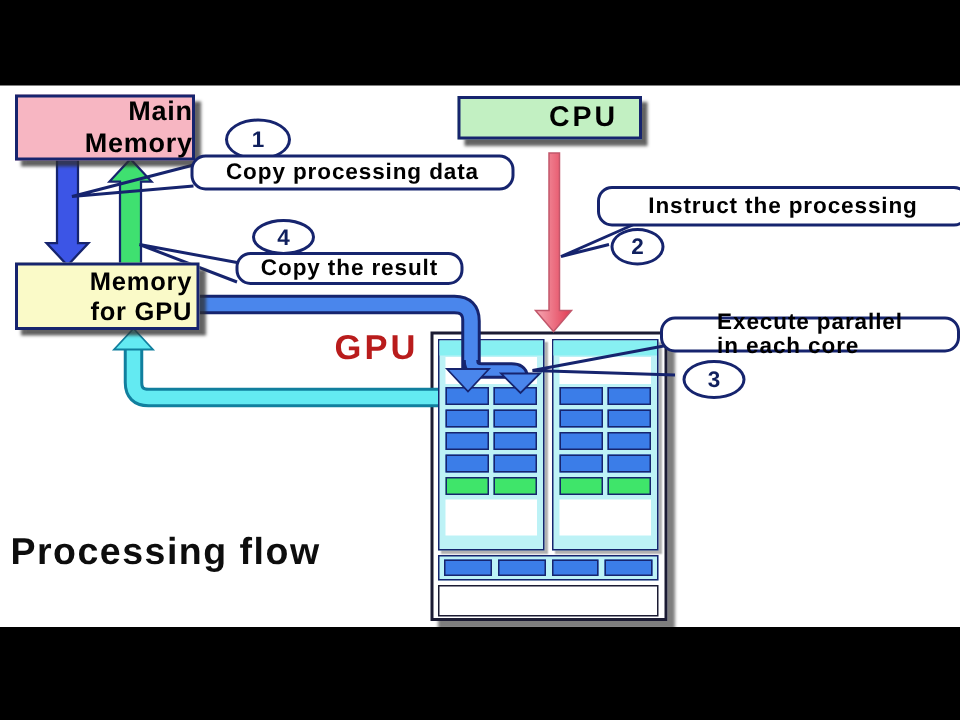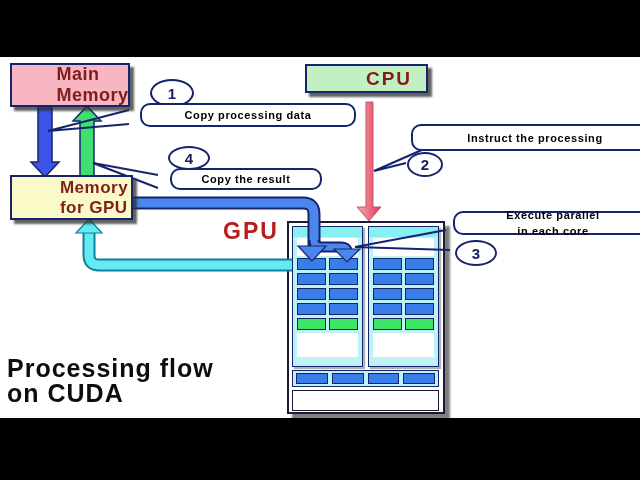--- a/index.html
+++ b/index.html
@@ -9,33 +9,33 @@
   }
   .abs{position:absolute;box-sizing:border-box;}
   
   #bar-top{left:0;top:0;width:640px;height:57px;background:#000;z-index:10;}
   #bar-bottom{left:0;top:418px;width:640px;height:62px;background:#000;z-index:10;}
 
   
   .node{
     border:2px solid var(--outline-navy,#16246e);
     box-shadow:4px 4px 2px rgba(45,45,45,.75);
-    display:flex;align-items:center;justify-content:center;text-align:left;
-    font-weight:bold;color:#7f1d1d;white-space:pre-line;z-index:3;letter-spacing:.5px;padding-left:45px;
+    display:flex;align-items:center;justify-content:center;text-align:right;
+    font-weight:bold;color:#000000;white-space:pre-line;z-index:3;letter-spacing:.5px;padding-left:45px;
   }
   #main-memory-box{left:10px;top:63px;width:120px;height:44px;background:var(--main-memory,#f7b6c2);font-size:18px;line-height:21px;}
   #cpu-box{left:305px;top:64px;width:123px;height:29px;background:var(--cpu,#c2f0c2);font-size:19px;letter-spacing:2px;}
   #gpu-memory-box{left:10px;top:175px;width:123px;height:45px;background:var(--gpu-memory,#fafac8);font-size:17px;line-height:20px;}
 
   
   .bubble{
     background:#fff;border:2px solid var(--outline-navy,#16246e);border-radius:10px;
-    display:flex;align-items:center;justify-content:center;text-align:center;
-    font-weight:bold;font-size:11px;color:#000;letter-spacing:.6px;
-    white-space:pre-line;line-height:16px;z-index:5;margin-left:13px;
+    display:flex;align-items:center;justify-content:center;text-align:left;
+    font-weight:bold;font-size:15px;color:#000;letter-spacing:.6px;
+    white-space:pre-line;line-height:16px;z-index:5;
   }
   .numoval{
     background:#fff;border:2px solid var(--outline-navy,#16246e);border-radius:50%;
     display:flex;align-items:center;justify-content:center;
     font-weight:bold;font-size:15px;color:#10205e;z-index:4;
   }
   #bubble-1{left:127px;top:103px;width:216px;height:24px;}
   #oval-1{left:150px;top:79px;width:44px;height:28px;z-index:4;}
   #bubble-2{left:398px;top:124px;width:248px;height:27px;}
   #oval-2{left:407px;top:152px;width:36px;height:25px;z-index:6;}
@@ -187,16 +187,15 @@
   <div class="abs numoval" id="oval-2">2</div>
   <div class="abs bubble" id="bubble-3">Execute parallel
 in each core</div>
   <div class="abs numoval" id="oval-3">3</div>
   <div class="abs numoval" id="oval-4">4</div>
   <div class="abs bubble" id="bubble-4">Copy the result</div>
 
   <div class="abs" id="gpu-label">GPU</div>
   <div class="abs" id="title">
     <div>Processing flow</div>
-    <div>on CUDA</div>
   </div>
 
 </div>
 
 </body></html>

